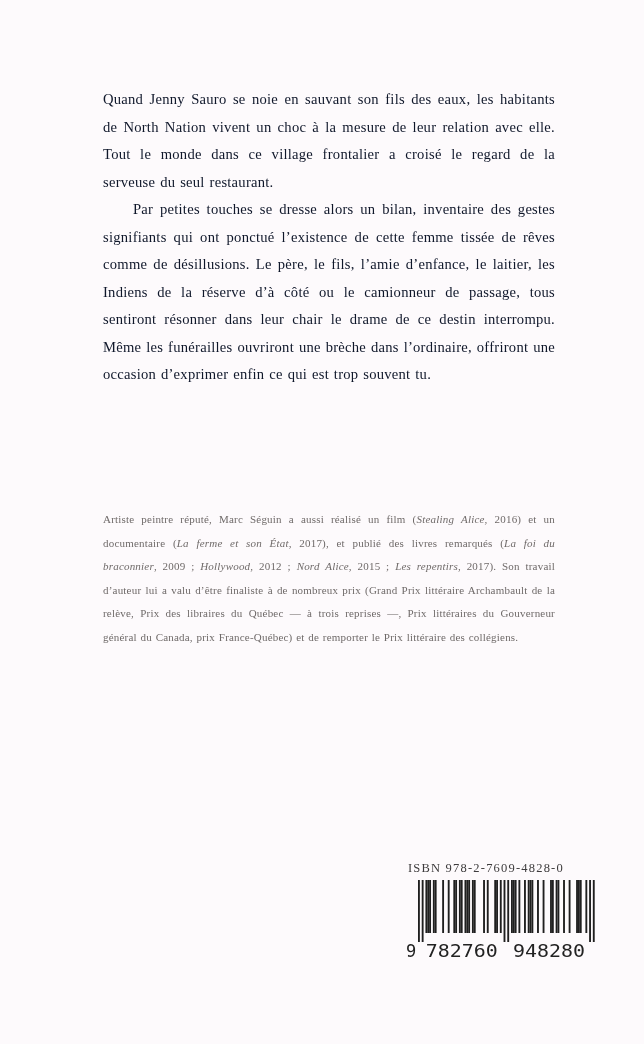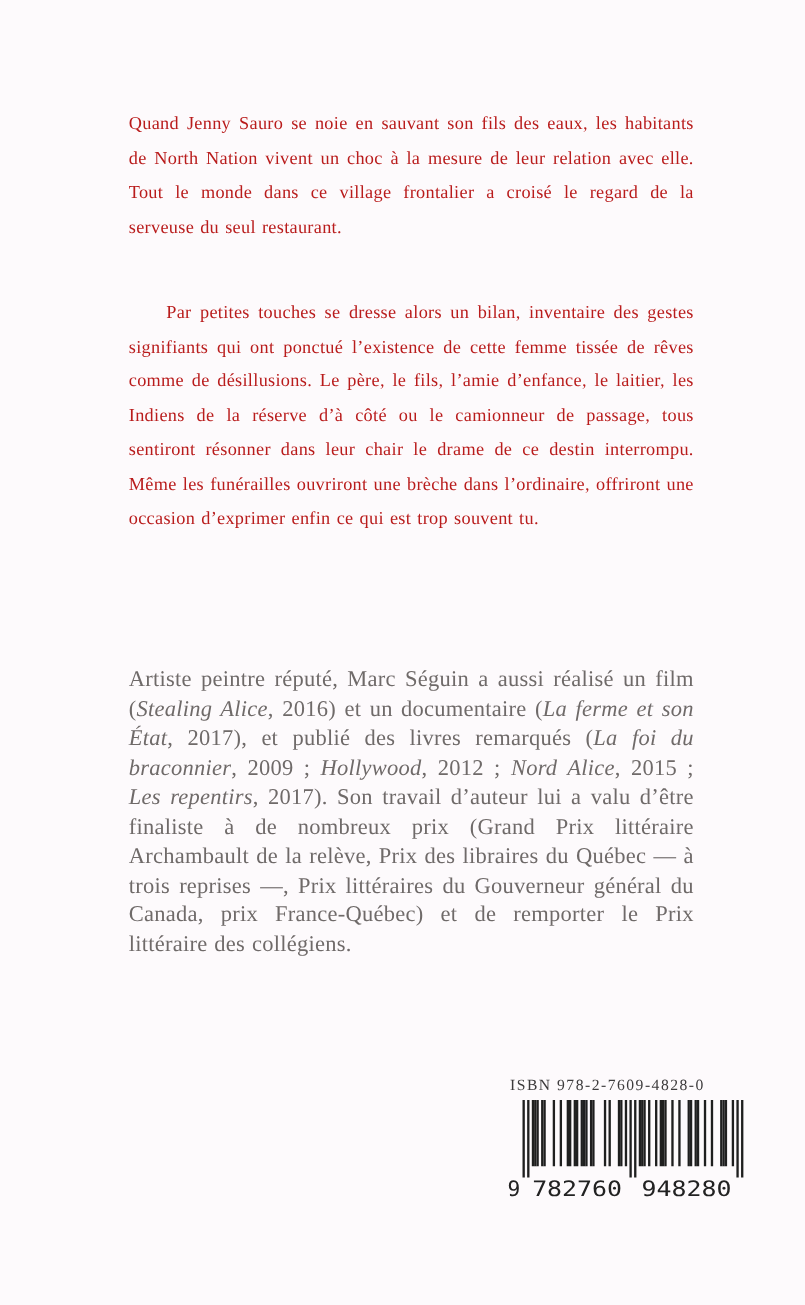--- a/index.html
+++ b/index.html
@@ -12,31 +12,31 @@
   .cover {
     position: relative;
     width: 644px; height: 1044px;
     background: #fdfafc;
   }
   .synopsis {
     position: absolute;
     left: 103px; top: 86px; width: 452px;
     font-size: 14.6px;
     line-height: 27.5px;
-    color: #b91c1c;
+    color: #0f172a;
     text-align: justify;
     letter-spacing: 0.25px;
     word-spacing: 1px;
   }
   .synopsis p { margin: 0; }
-  .synopsis p.indent { text-indent: 30px; margin-top: 41px; }
+  .synopsis p.indent { text-indent: 30px; }
   .bio {
     position: absolute;
-    left: 103px; top: 532px; width: 452px;
-    font-size: 18px;
+    left: 103px; top: 508px; width: 452px;
+    font-size: 11px;
     line-height: 23.5px;
     color: #6f6a69;
     text-align: justify;
     letter-spacing: 0.2px;
     word-spacing: 0.8px;
   }
   .bio i { font-style: italic; }
   .publisher {
     position: absolute;
     left: 101px; top: 913px;

